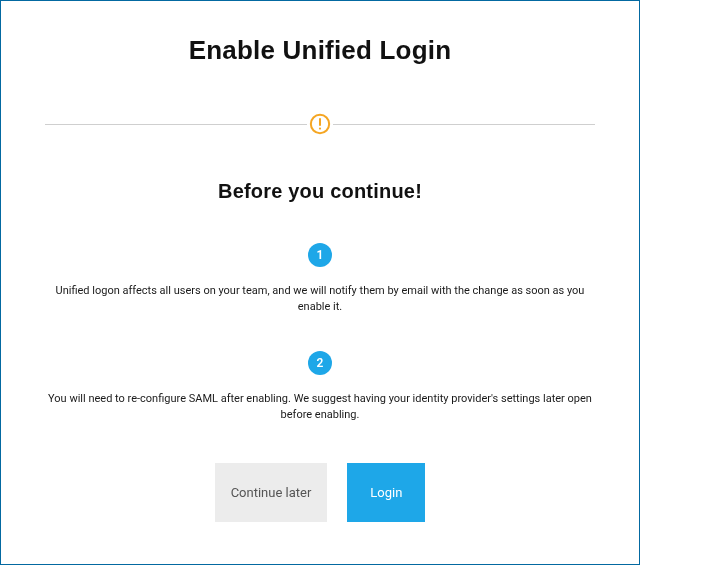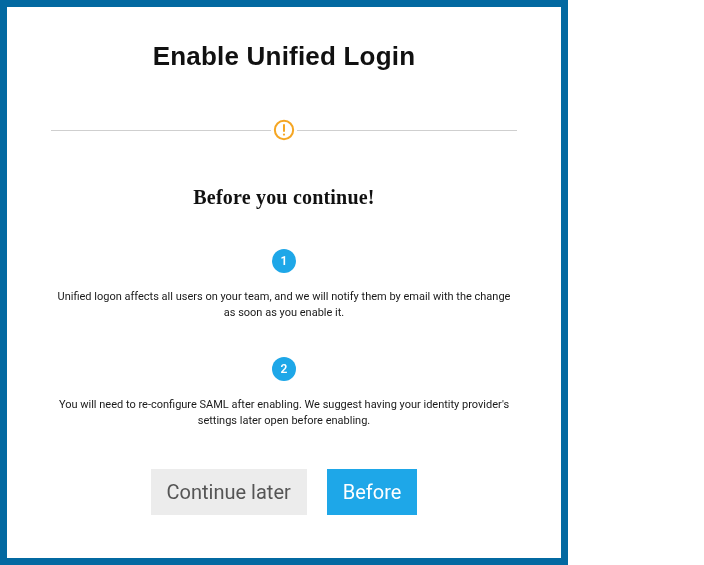--- a/index.html
+++ b/index.html
@@ -3,23 +3,23 @@
   <meta charset="utf-8">
   <style>
     * { margin: 0; padding: 0; box-sizing: border-box; }
     body {
       width: 704px;
       height: 565px;
       font-family: -apple-system, BlinkMacSystemFont, "Segoe UI", Roboto, Helvetica, Arial, sans-serif;
       background: #fff;
     }
     .dialog {
-      width: 568px;
+      width: 640px;
       height: 565px;
-      border: 7px solid #0369a1;
+      border: 1px solid #0369a1;
       padding: 30px 44px 28px;
       text-align: center;
       position: relative;
     }
     .title {
       font-size: 26px;
       font-weight: 700;
       color: #111;
       letter-spacing: 0.2px;
       margin-top: 4px;
@@ -50,21 +50,21 @@
       display: flex;
       align-items: center;
       justify-content: center;
     }
     .subtitle {
       font-size: 20px;
       font-weight: 700;
       color: #111;
       margin-top: 44px;
       letter-spacing: 0.2px;
-      font-family: Liberation Serif, serif;
+      font-family: Liberation Sans, sans-serif;
     }
     .step {
       margin-top: 40px;
     }
     .step + .step {
       margin-top: 36px;
     }
     .step-badge {
       display: inline-flex;
       width: 24px;
@@ -85,22 +85,22 @@
       max-width: 616px;
       margin: 0 auto;
     }
     .actions {
       margin-top: 40px;
       display: flex;
       gap: 20px;
       justify-content: center;
     }
     .btn {
-      font-size: 20px;
-      padding: 11px 16px;
+      font-size: 13px;
+      padding: 22px 16px;
       border: none;
       cursor: pointer;
       font-family: inherit;
       min-height: 38px;
     }
     .btn-secondary {
       background: #ececec;
       color: #555;
     }
     .btn-primary {
@@ -134,16 +134,16 @@
     <p class="step-text">Unified logon affects all users on your team, and we will notify them by email with the change as soon as you enable it.</p>
   </div>
 
   <div class="step">
     <div class="step-badge">2</div>
     <p class="step-text">You will need to re-configure SAML after enabling. We suggest having your identity provider's settings later open before enabling.</p>
   </div>
 
   <div class="actions">
     <button class="btn btn-secondary">Continue later</button>
-    <button class="btn btn-primary">Before</button>
+    <button class="btn btn-primary">Login</button>
   </div>
 
 </div>
 
 </body></html>

